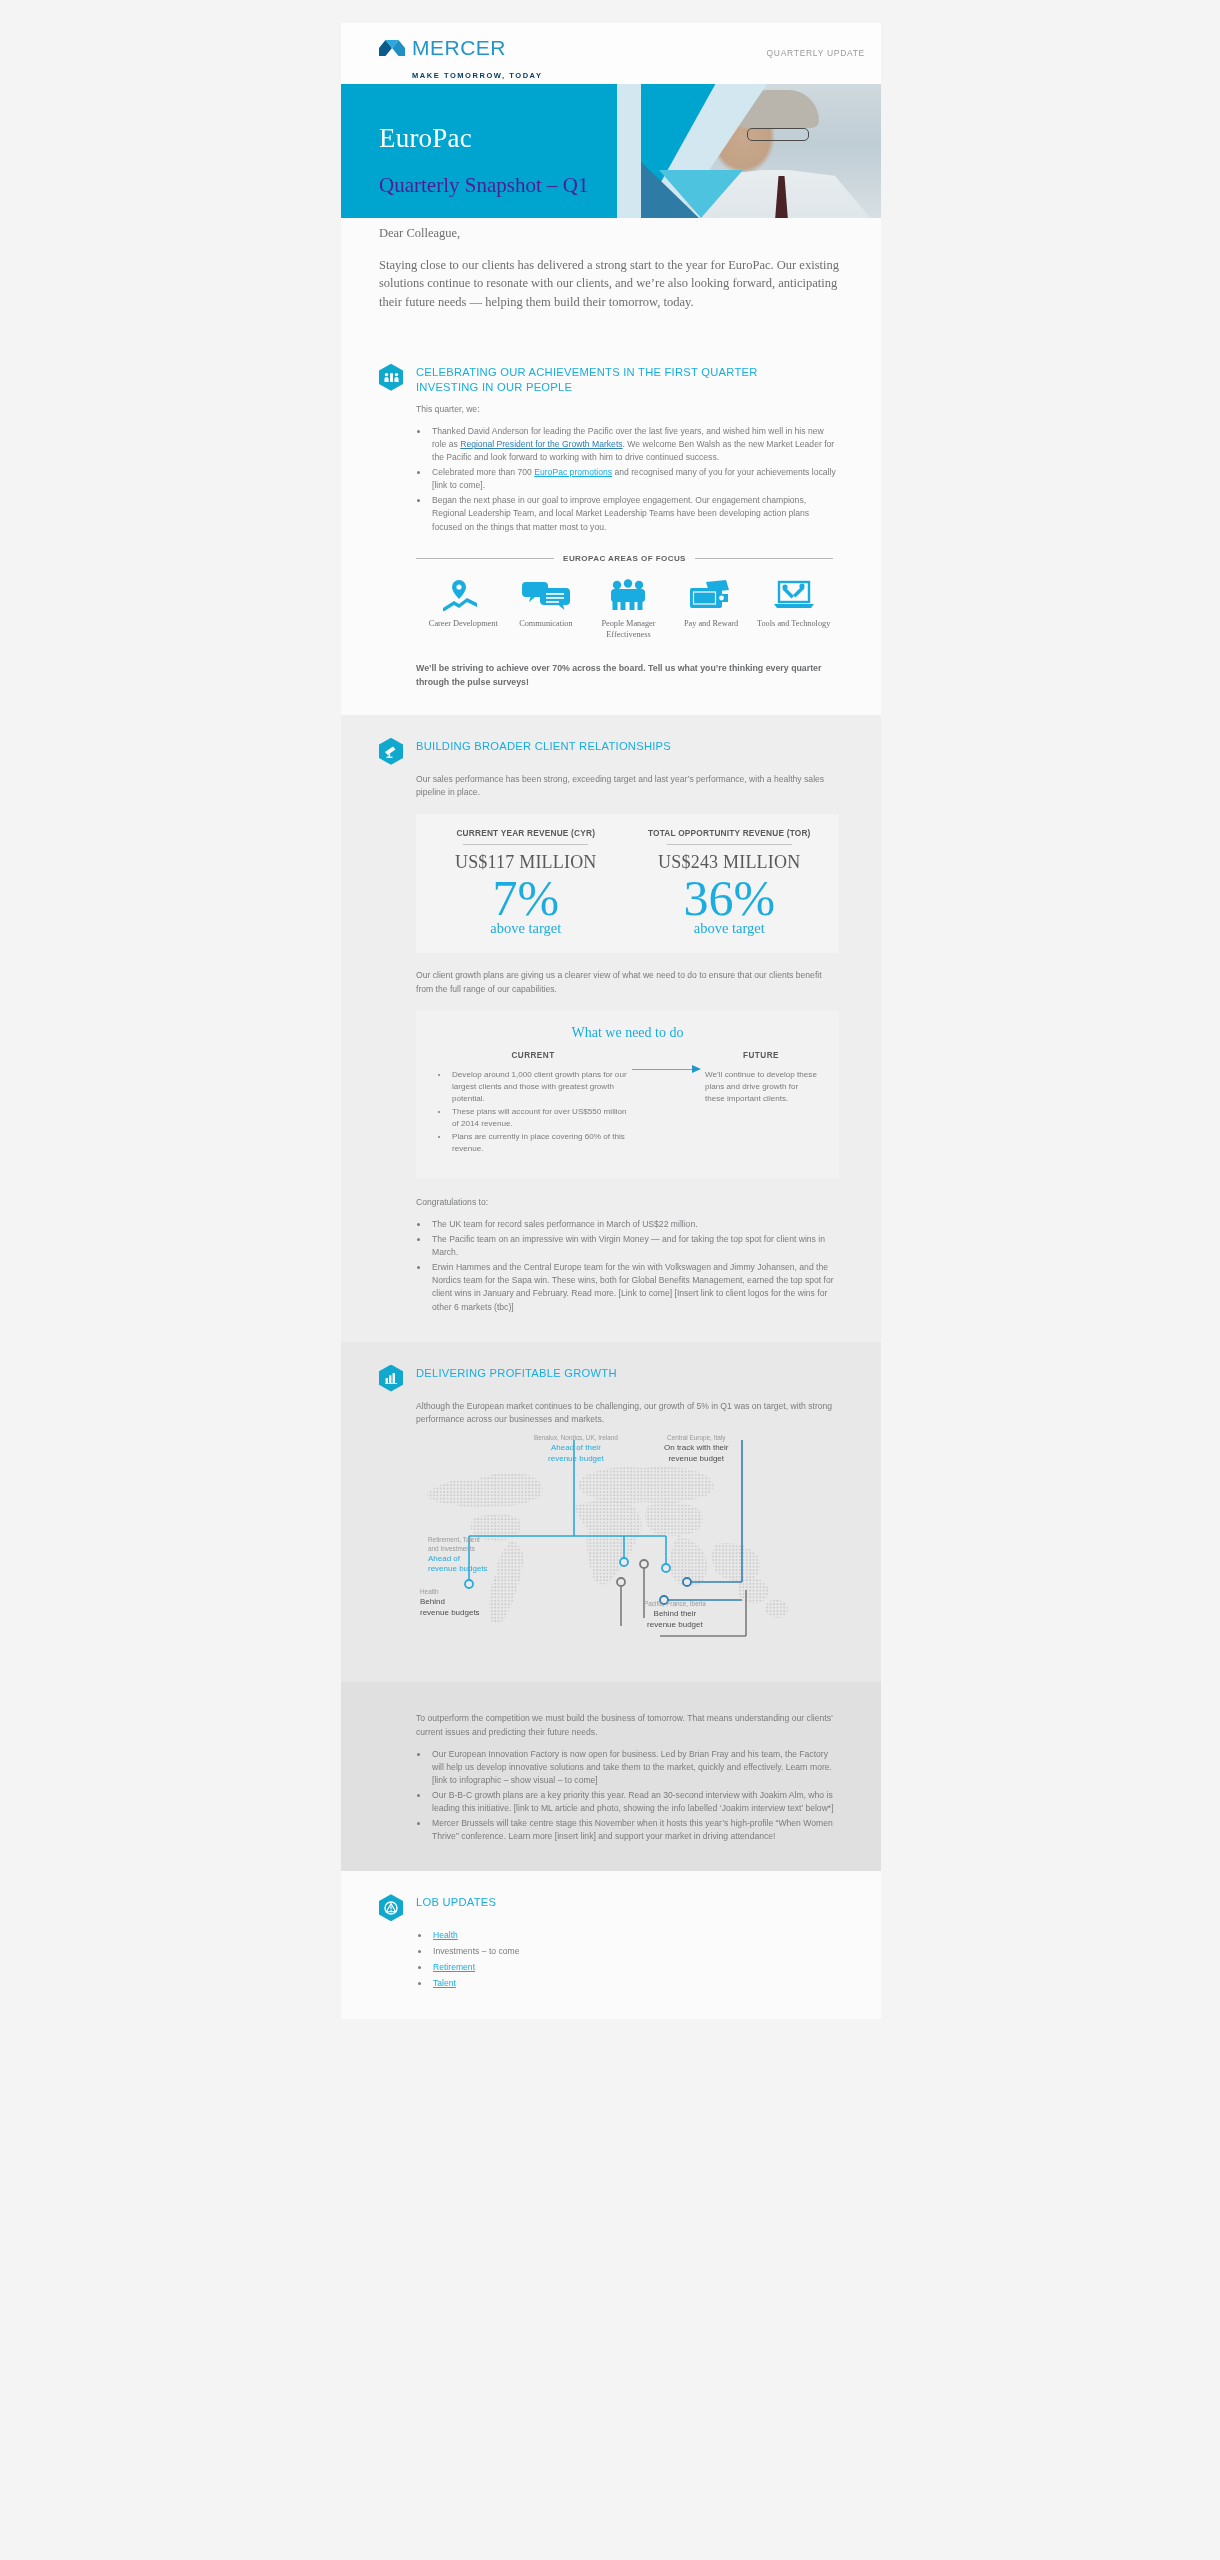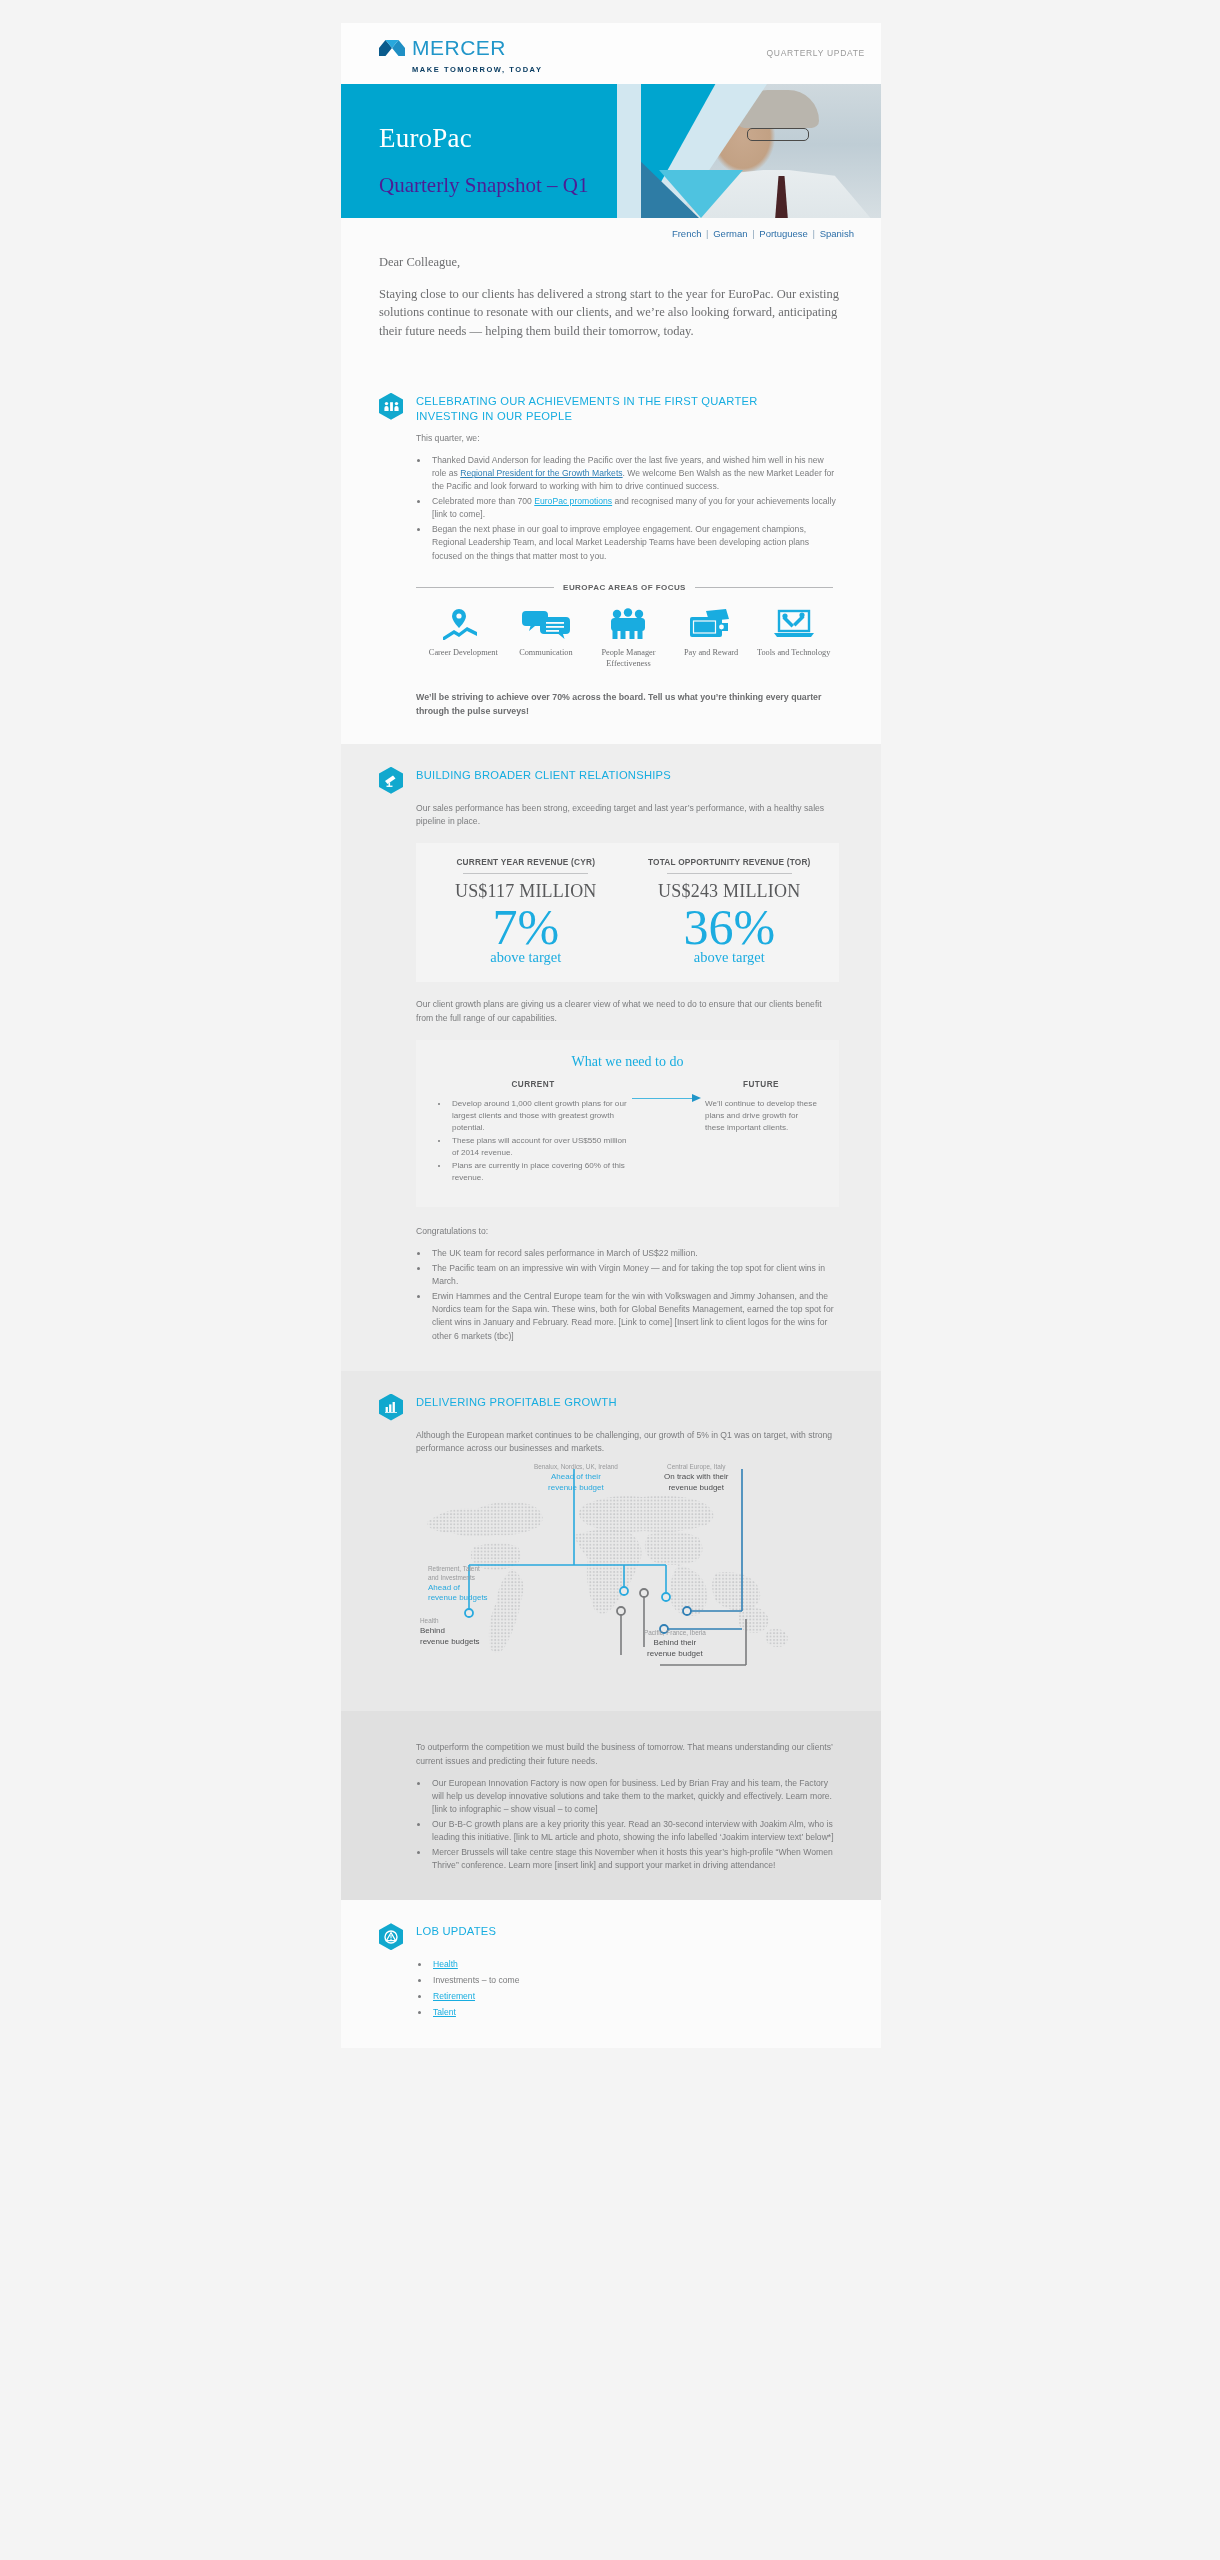--- a/index.html
+++ b/index.html
@@ -43,21 +43,21 @@
     letter-spacing: 0.5px;
     color: #2196c9;
     font-weight: 400;
     font-family: "Liberation Sans", sans-serif;
   }
   .logo-tag {
     font-size: 7.5px;
     letter-spacing: 1.55px;
     font-weight: bold;
     color: #0a3d62;
-    margin-top: 8px;
+    margin-top: 14px;
   }
   .hdr-right {
     position: absolute;
     right: 16px;
     top: 25px;
     font-size: 8.5px;
     letter-spacing: 0.7px;
     color: #9a9a9a;
   }
 
@@ -316,21 +316,20 @@
       <div class="hero-tri-a"></div>
       <div class="hero-tri-b"></div>
       <div class="hero-tri-c"></div>
       <div class="hero-tri-d"></div>
       <div class="hero-text">
         <div class="hero-title">EuroPac</div>
         <div class="hero-sub">Quarterly Snapshot  – Q1</div>
       </div>
     </div>
 
-    <div class="langbar" id="langbar"><a href="#">French</a><span class="sep"> | </span><a href="#">German</a><span class="sep"> | </span><a href="#">Portuguese</a><span class="sep"> | </span><a href="#">Spanish</a></div>
 
     <div class="intro">
       <div class="greet">Dear Colleague,</div>
       <div class="body">Staying close to our clients has delivered a strong start to the year for EuroPac. Our existing solutions continue to resonate with our clients, and we’re also looking forward, anticipating their future needs — helping them build their tomorrow, today.</div>
     </div>
 
     <div class="section sec-white">
       <div class="sec-head">
         <span class="hexicon">
           <svg width="15" height="11" viewBox="0 0 15 11">

